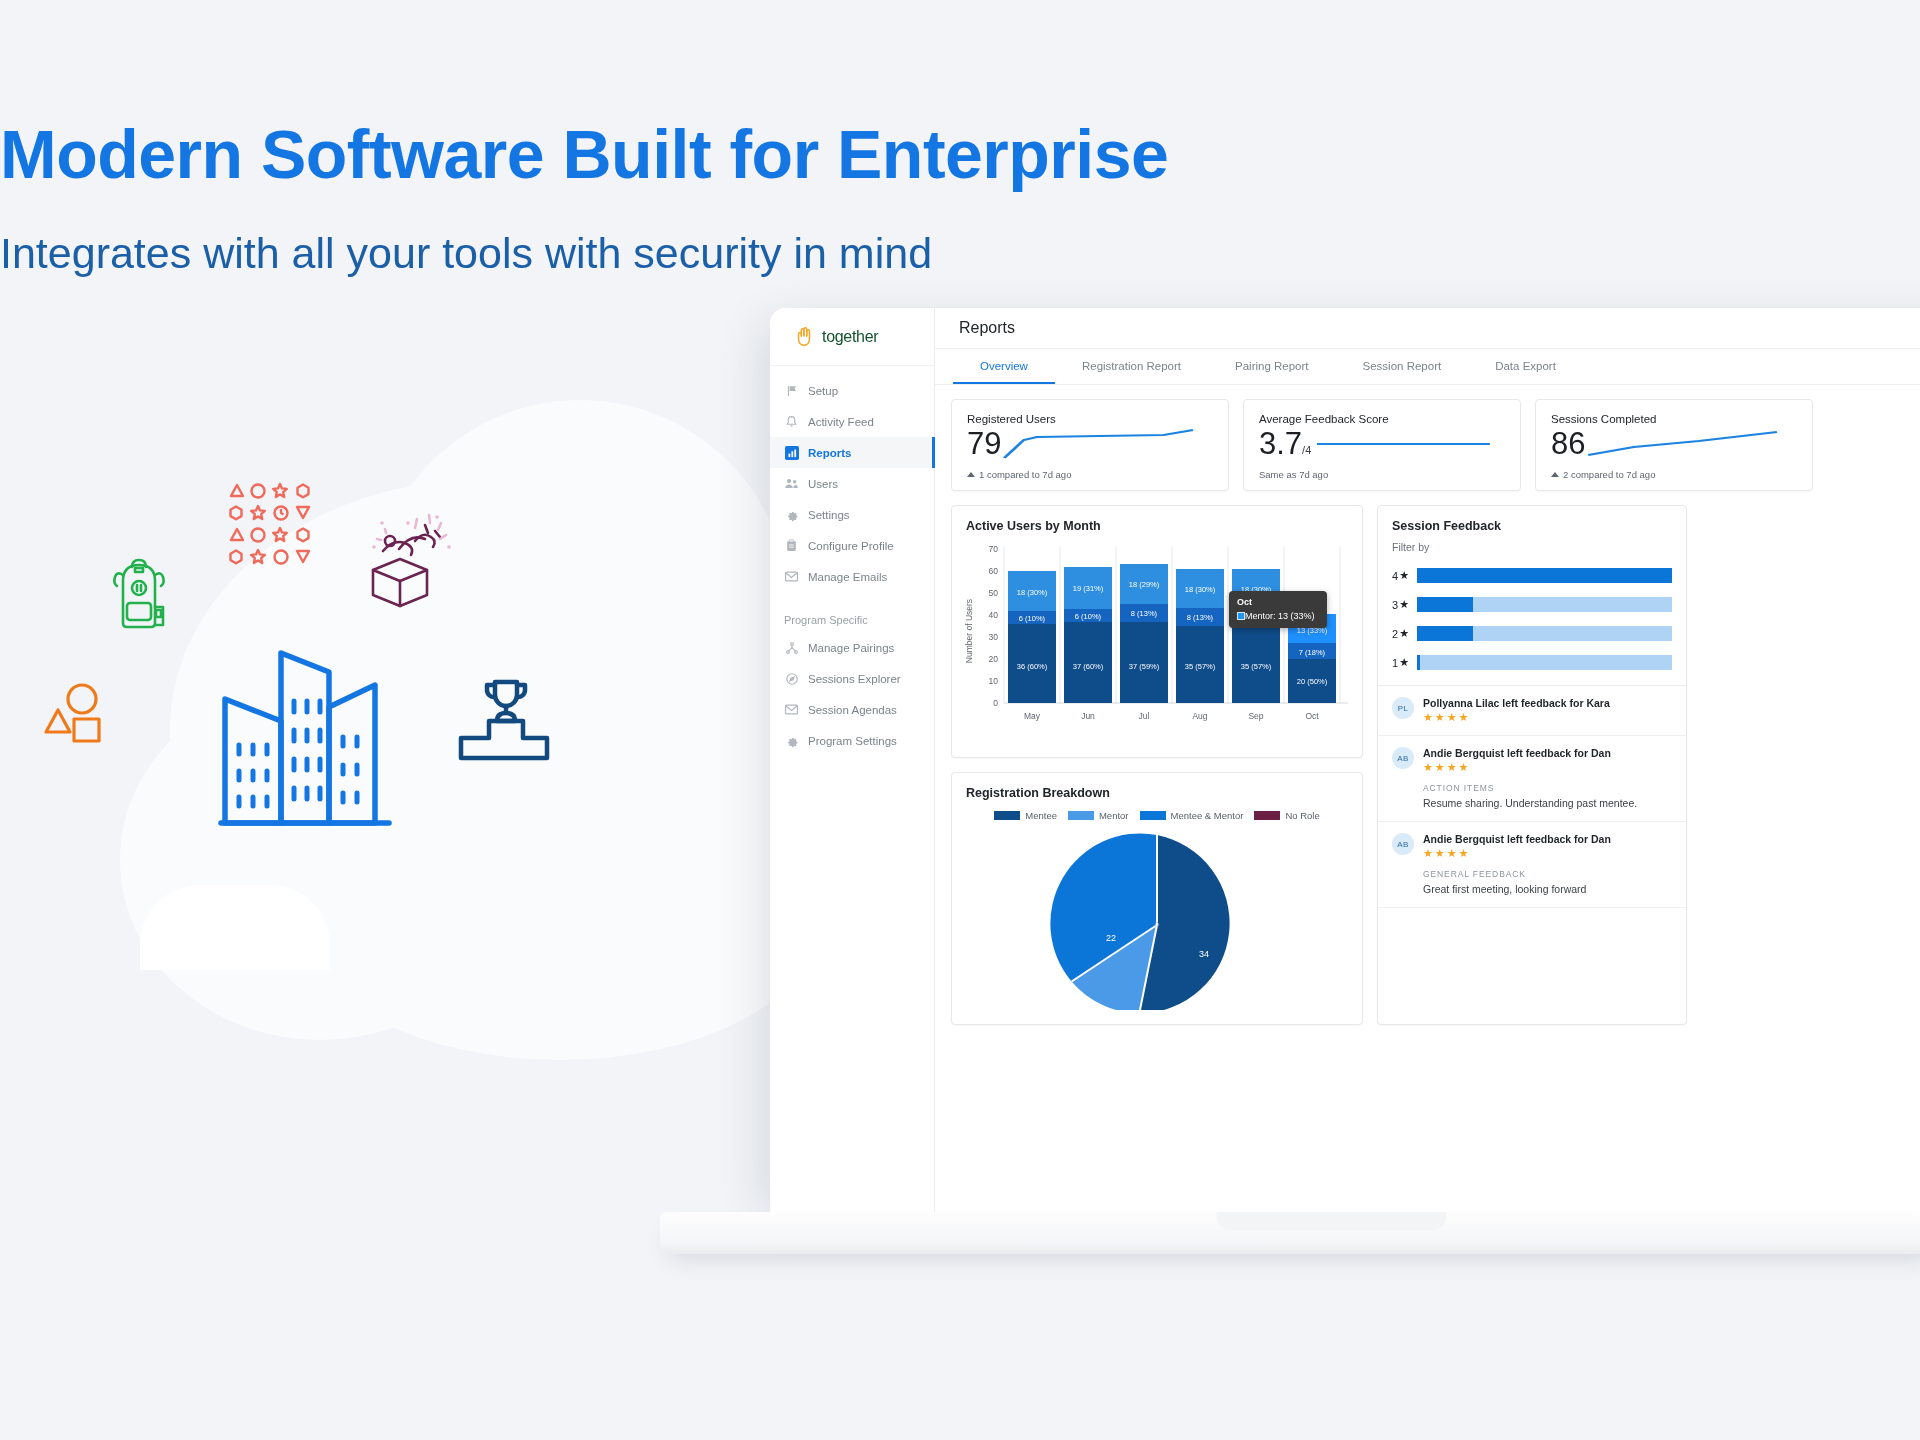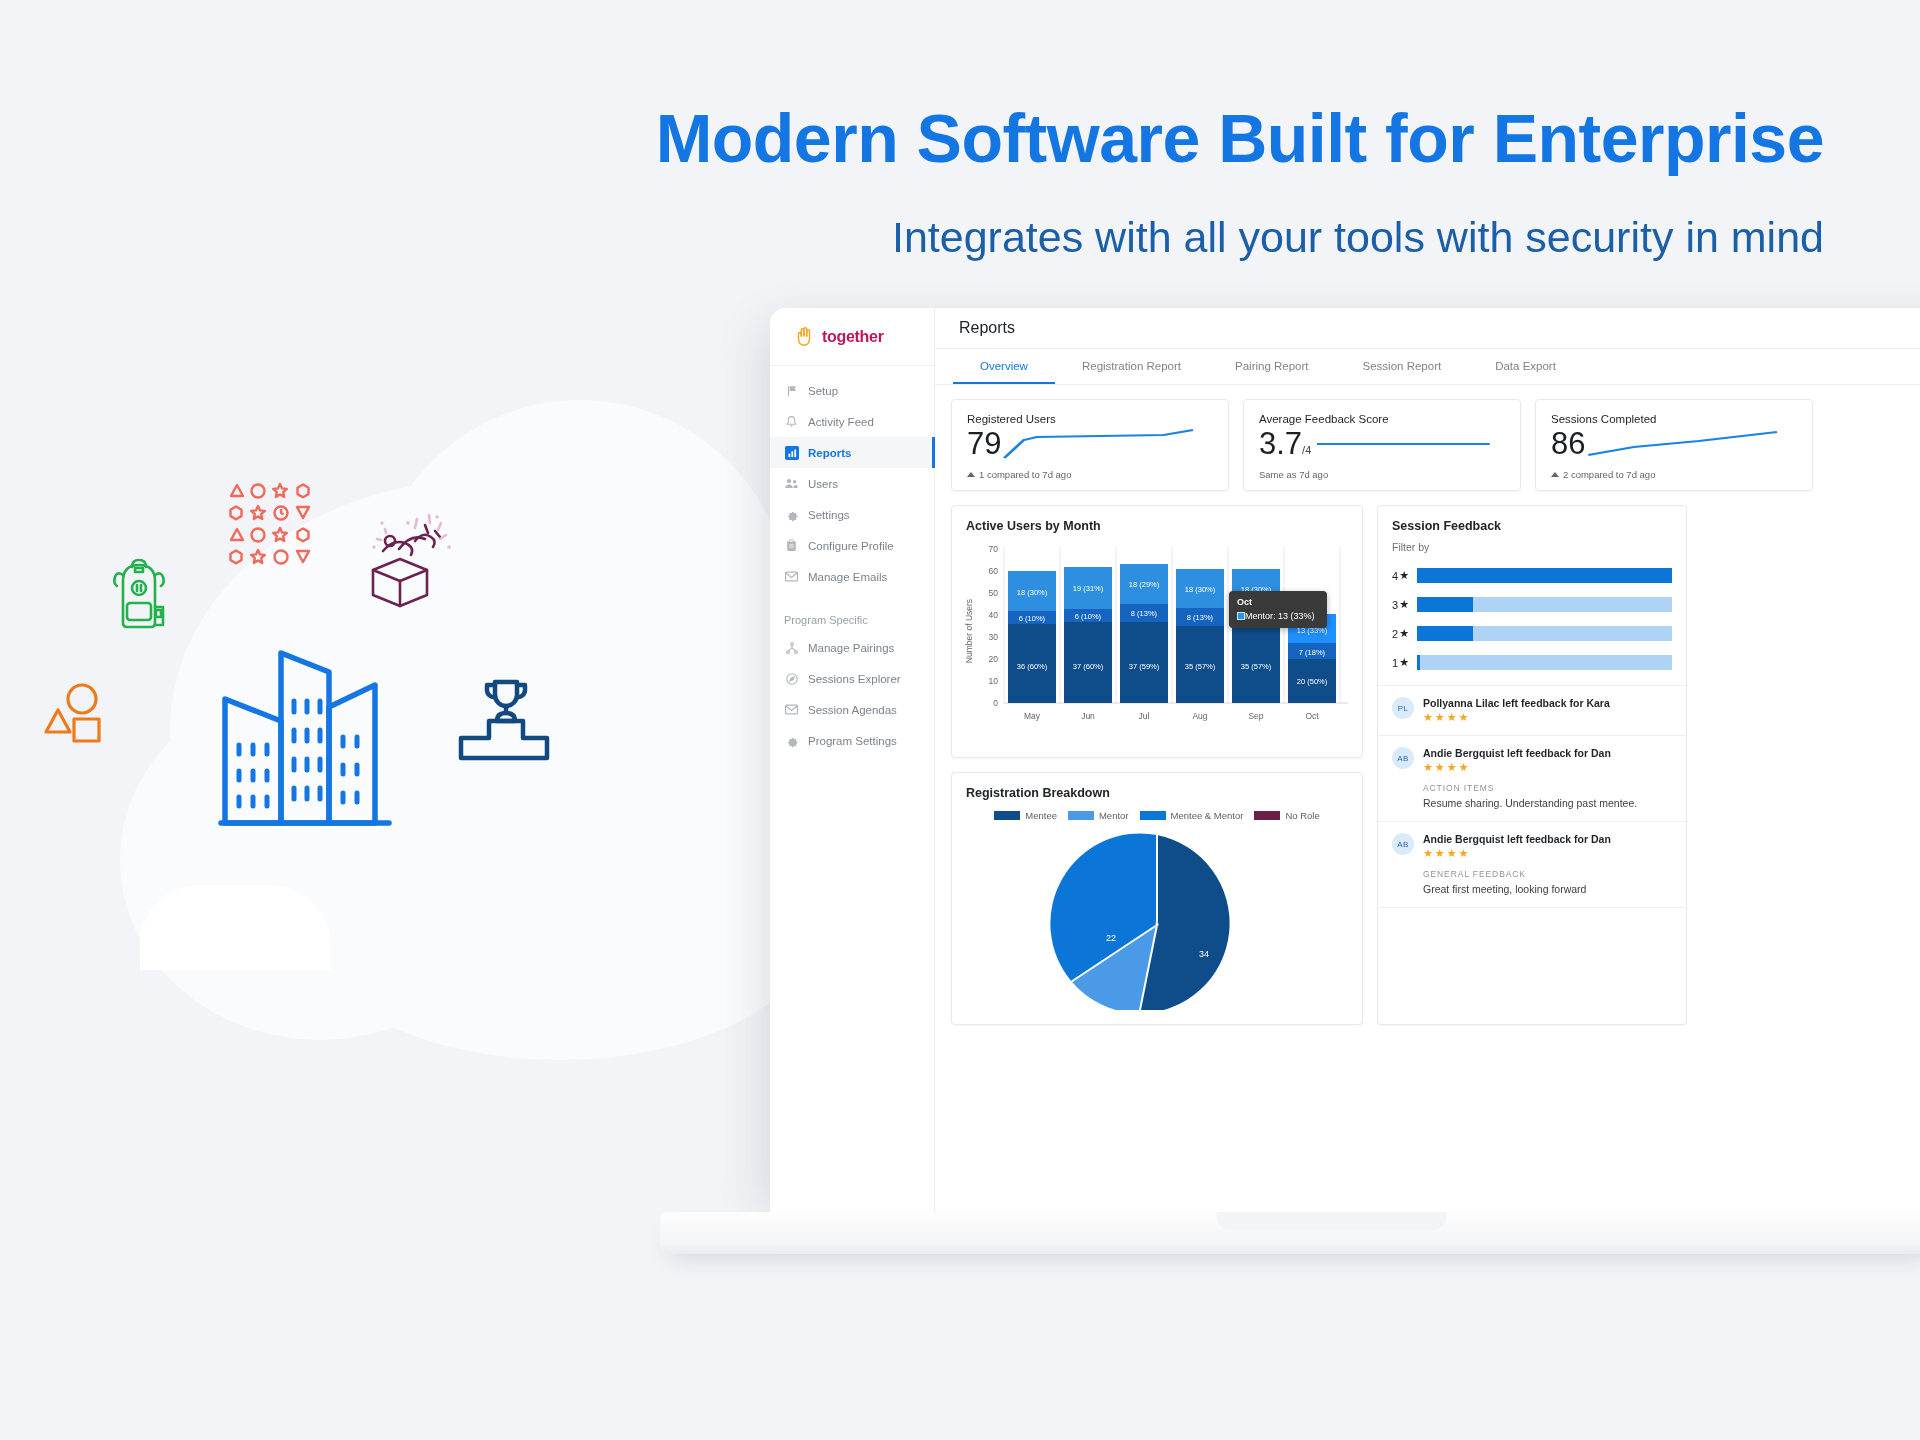--- a/index.html
+++ b/index.html
@@ -5,21 +5,21 @@
   * { box-sizing: border-box; margin: 0; padding: 0; }
   html, body { width: 1920px; height: 1440px; }
   body {
     background: #f2f4f7;
     font-family: "Liberation Sans", sans-serif;
     overflow: hidden;
     position: relative;
   }
 
   
-  .hero { position: absolute; top: 0; left: 0; width: 1824px; text-align: right; }
+  .hero { position: absolute; top: 16px; left: 0; width: 1824px; text-align: left; }
   .hero-title {
     margin-top: 104px;
     font-size: 68px;
     font-weight: bold;
     color: #1476e2;
     letter-spacing: -0.5px;
     line-height: 1;
   }
   .hero-sub {
     margin-top: 44px;
@@ -98,21 +98,21 @@
   }
   .brand {
     height: 58px;
     display: flex;
     align-items: center;
     gap: 7px;
     padding-left: 23px;
     border-bottom: 1px solid #f0f1f3;
   }
   .brand-logo { width: 22px; height: 22px; }
-  .brand-name { font-size: 16px; font-weight: bold; color: #be185d; letter-spacing: -0.3px; }
+  .brand-name { font-size: 16px; font-weight: normal; color: #14532d; letter-spacing: -0.3px; }
 
   .nav { padding-top: 9px; }
   .nav-item {
     height: 31px;
     display: flex;
     align-items: center;
     gap: 9px;
     padding-left: 14px;
     font-size: 11.5px;
     color: #7c838c;

